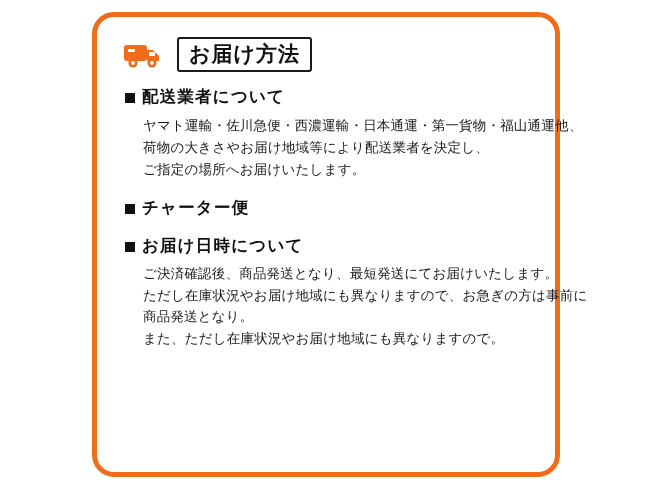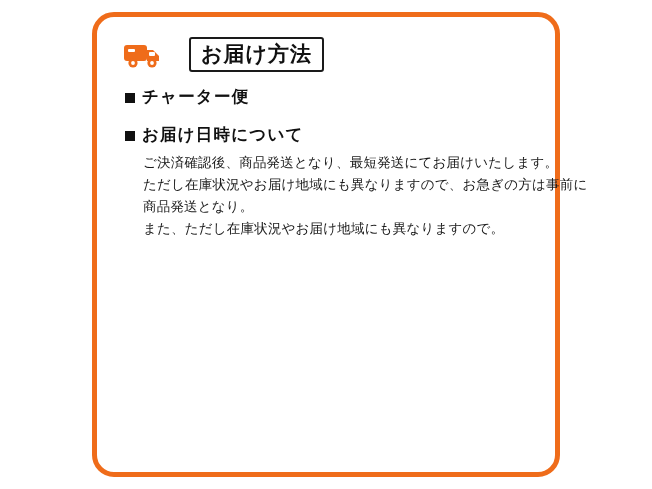--- a/index.html
+++ b/index.html
@@ -31,21 +31,21 @@
     background: #ffffff;
     box-sizing: border-box;
   }
   .card-inner {
     padding: 16px 20px 10px 22px;
   }
   
   .header {
     display: flex;
     align-items: center;
-    gap: 26px;
+    gap: 14px;
     margin: 4px 0 14px 4px;
   }
   .truck-icon {
     width: 40px;
     height: 32px;
     flex: 0 0 auto;
     display: block;
   }
   .title-box {
     border: 2px solid #1a1a1a;
@@ -112,20 +112,31 @@
             <circle cx="10" cy="24" r="4.6" fill="#ef6c1a"></circle>
             <circle cx="10" cy="24" r="1.9" fill="#ffffff"></circle>
             <circle cx="29" cy="24" r="4.6" fill="#ef6c1a"></circle>
             <circle cx="29" cy="24" r="1.9" fill="#ffffff"></circle>
             <rect x="5" y="10" width="7" height="3" rx="1" fill="#ffffff"></rect>
           </svg>
         </span>
         <div class="title-box">お届け方法</div>
       </div>
 
+      <div class="section">
+        <div class="section-heading">
+          <span class="bullet-square"></span>
+          <span>配送業者について</span>
+        </div>
+        <div class="section-body">
+          <p>ヤマト運輸・佐川急便・西濃運輸・日本通運・第一貨物・福山通運他、</p>
+          <p>荷物の大きさやお届け地域等により配送業者を決定し、</p>
+          <p>ご指定の場所へお届けいたします。</p>
+        </div>
+      </div>
 
       <div class="section">
         <div class="section-heading">
           <span class="bullet-square"></span>
           <span>チャーター便</span>
         </div>
       </div>
 
       <div class="section">
         <div class="section-heading">

